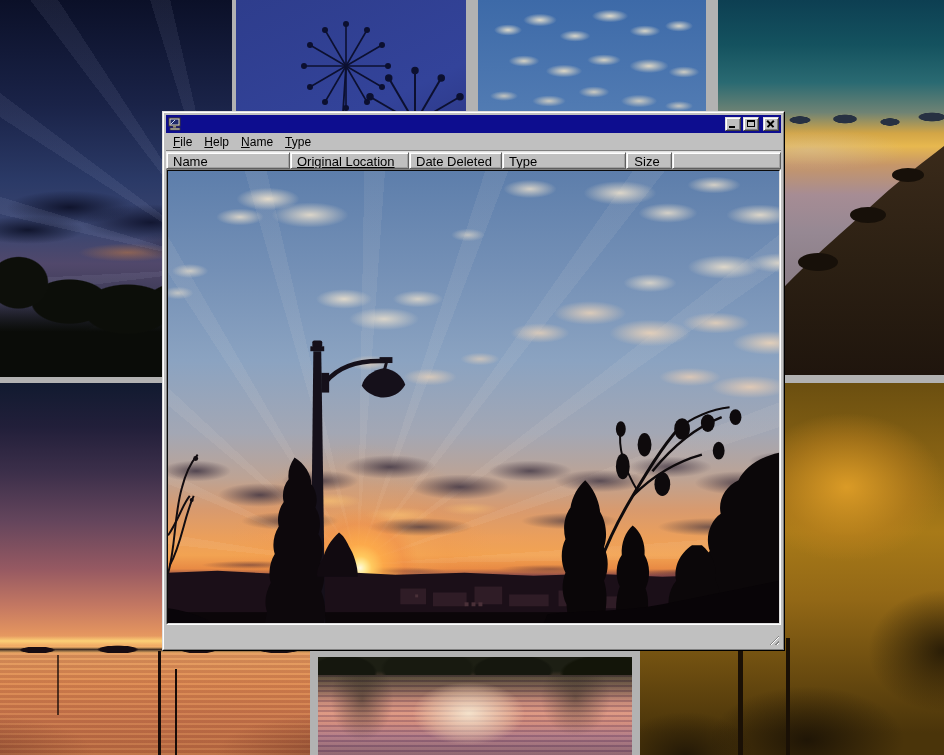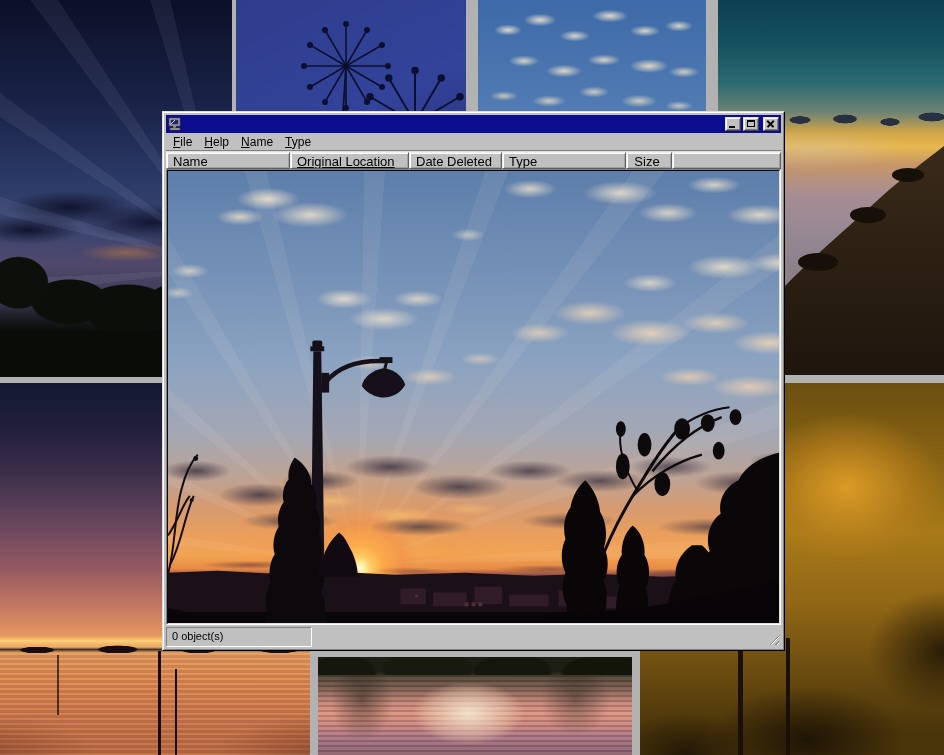--- a/index.html
+++ b/index.html
@@ -398,18 +398,17 @@
             <path d="M530,380 C518,388 511,402 514,416 C506,426 504,440 509,452 L512,459 L560,459 C562,444 560,428 554,416 C556,402 550,388 540,380 Z" fill="#0b0709"></path>
 
             <path d="M380,459 L384,450 C420,446 460,448 500,440 C540,432 580,424 618,416 L618,459 Z" fill="#080407"></path>
             <path d="M0,444 C14,446 28,450 40,456 L42,459 L0,459 Z" fill="#090509"></path>
           </svg>
         </div>
       </div>
     </div>
 
     <div class="statusbar">
-      <div class="spanel sp1">0 object(s)</div>
       <div class="grip"></div>
     </div>
 
   </div>
 </div>
 
 </body></html>

